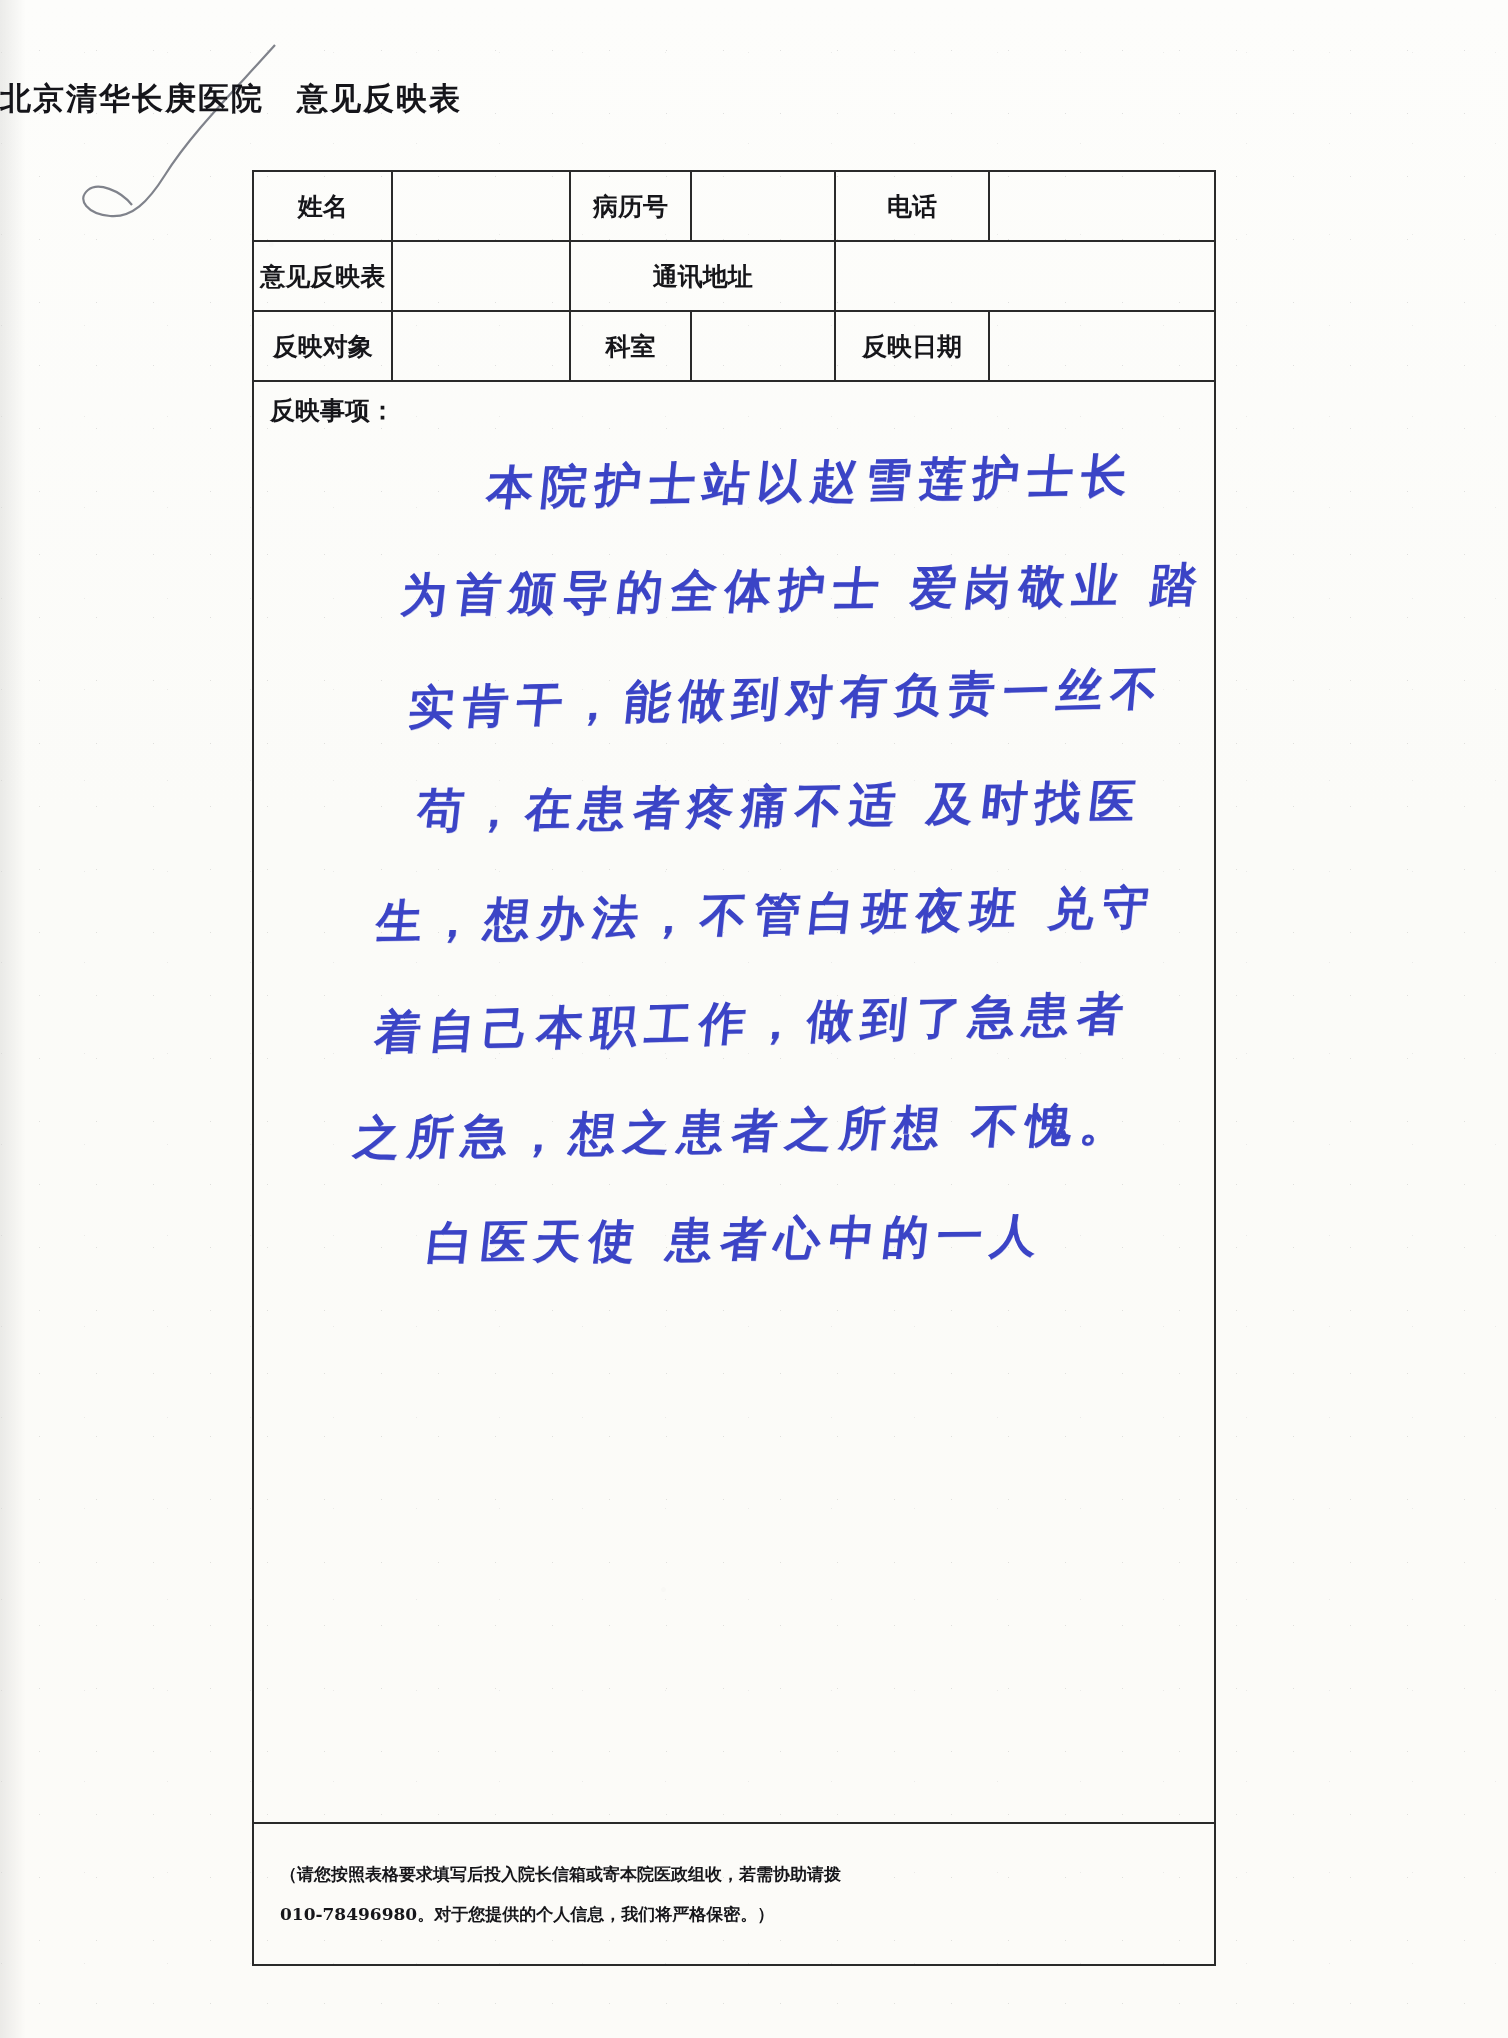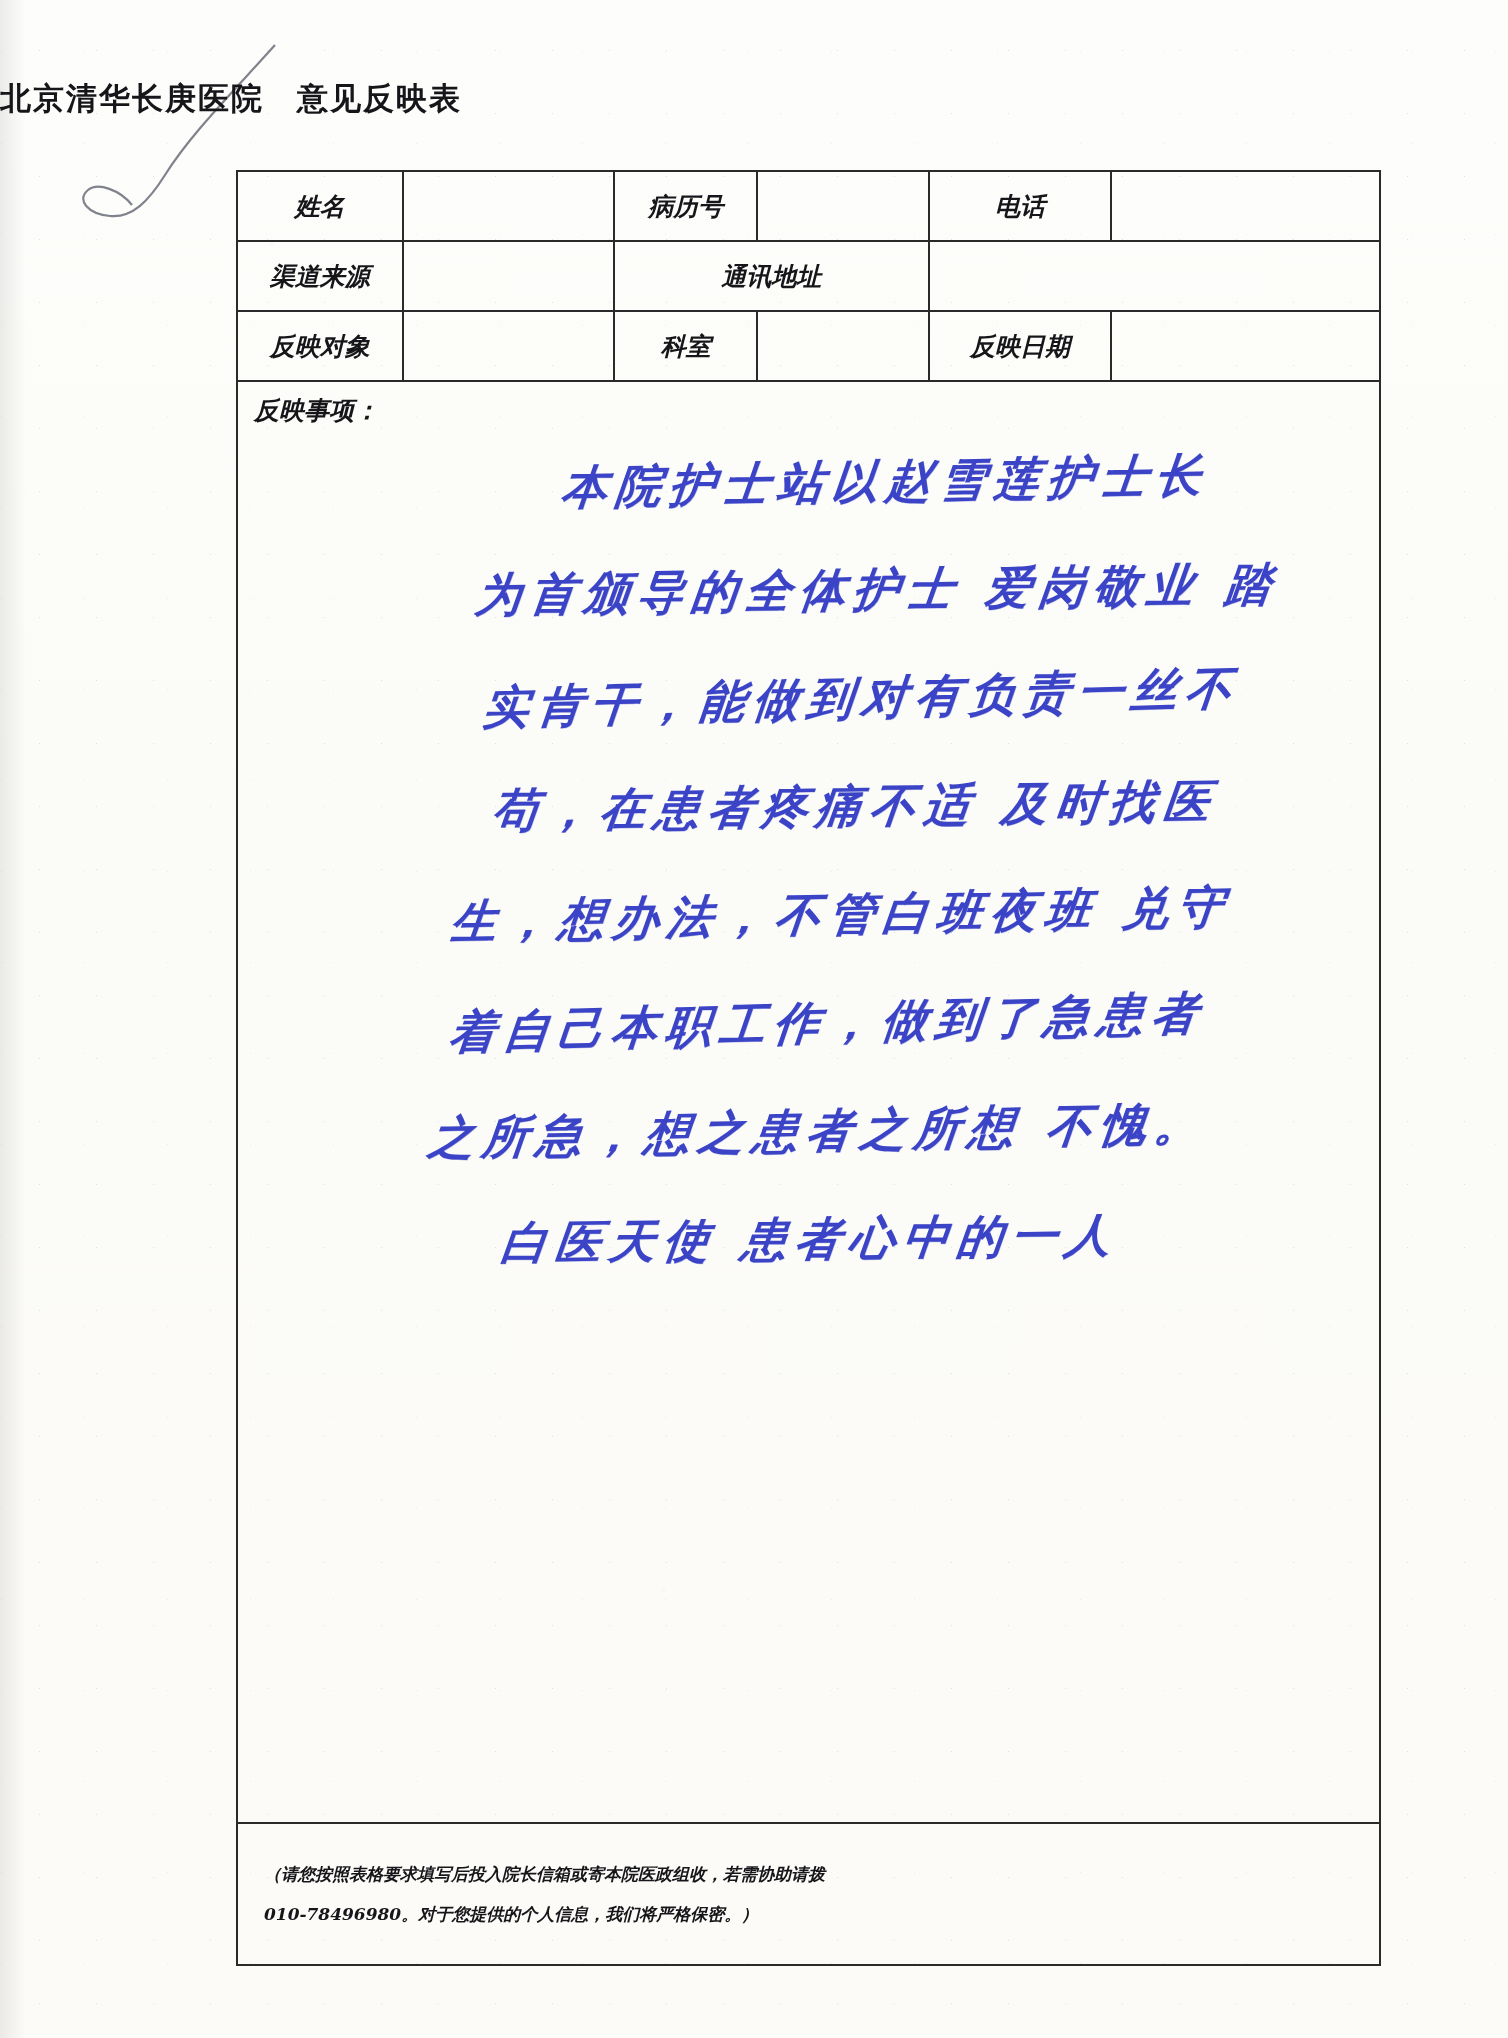--- a/index.html
+++ b/index.html
@@ -46,26 +46,25 @@
     font-family: "DejaVu Serif", "Liberation Serif", serif;
     font-weight: bold;
     font-size: 31px;
     letter-spacing: 2px;
     color: #15151a;
   }
 
   
   .form-table {
     position: absolute;
-    left: 236px;
+    left: 252px;
     top: 170px;
-    width: 1145px;
+    width: 964px;
     border-collapse: collapse;
     table-layout: fixed;
-    font-style: italic;
   }
   .form-table td {
     border: 2px solid #2a2a2a;
     height: 68px;
     font-family: "DejaVu Serif", "Liberation Serif", serif;
     font-weight: bold;
     font-size: 25px;
     color: #16161a;
     text-align: center;
     vertical-align: middle;
@@ -170,21 +169,21 @@
     <tbody>
       <tr>
         <td>姓名</td>
         <td class="value"></td>
         <td>病历号</td>
         <td class="value"></td>
         <td>电话</td>
         <td class="value"></td>
       </tr>
       <tr>
-        <td>渠道来源</td>
+        <td>意见反映表</td>
         <td class="value"></td>
         <td colspan="2">通讯地址</td>
         <td class="value" colspan="2"></td>
       </tr>
       <tr>
         <td>反映对象</td>
         <td class="value"></td>
         <td>科室</td>
         <td class="value"></td>
         <td>反映日期</td>

